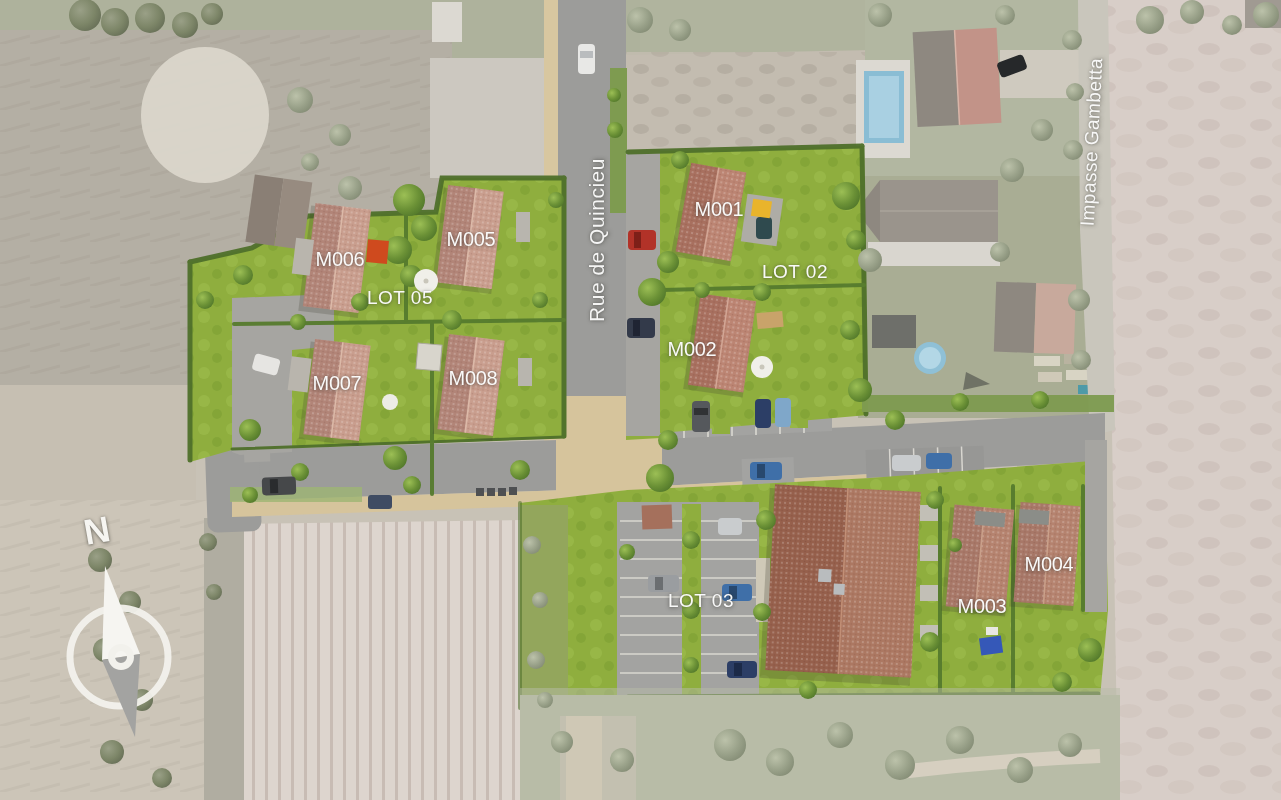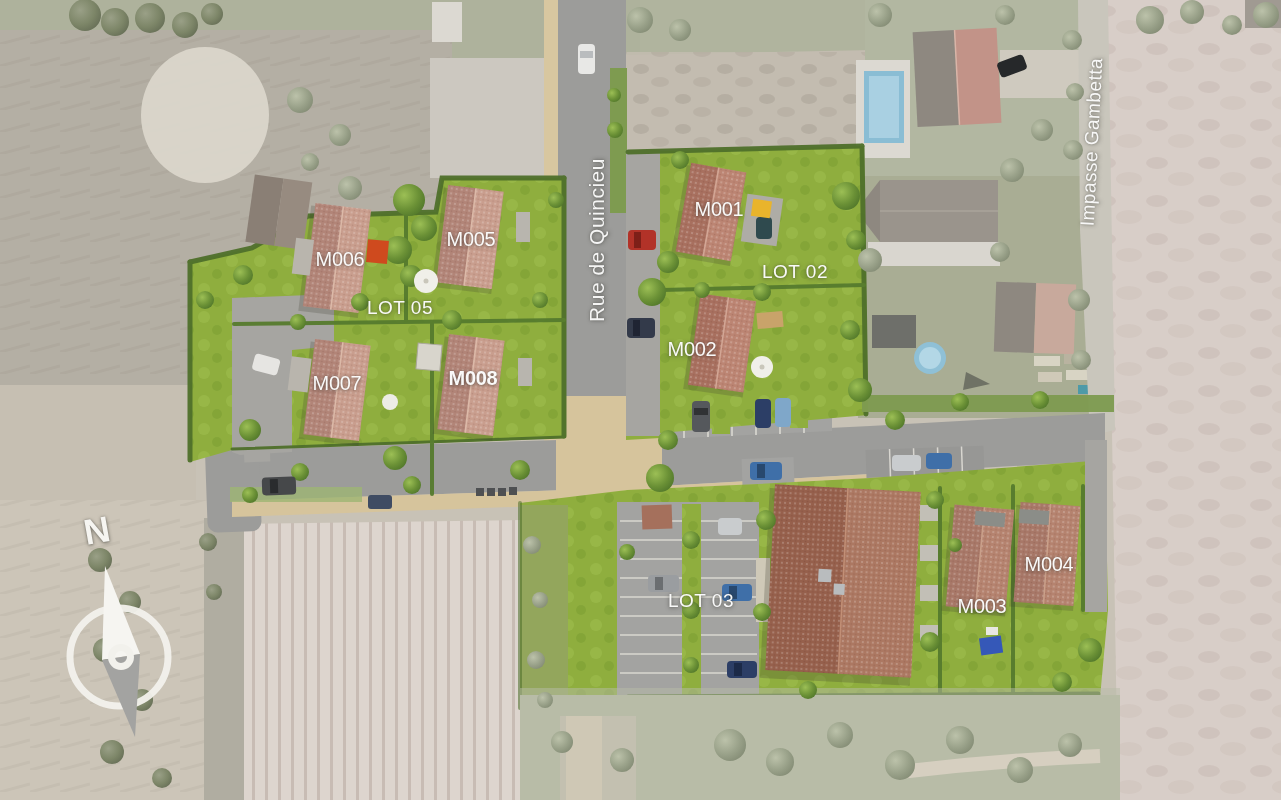--- a/index.html
+++ b/index.html
@@ -541,21 +541,21 @@
 
 <div class="map-label street" style="left:1092px;top:142px;transform:translate(-50%,-50%) rotate(-87deg);font-size:19px;">Impasse Gambetta</div>
 
 <div class="map-label bldg" style="left:719px;top:209px;">M001</div>
 <div class="map-label bldg" style="left:692px;top:349px;text-align:right;">M002</div>
 <div class="map-label bldg" style="left:982px;top:566px;margin-top:40px;">M003</div>
 <div class="map-label bldg" style="left:1049px;top:564px;">M004</div>
 <div class="map-label bldg" style="left:471px;top:239px;">M005</div>
 <div class="map-label bldg" style="left:340px;top:259px;">M006</div>
 <div class="map-label bldg" style="left:337px;top:383px;">M007</div>
-<div class="map-label bldg" style="left:473px;top:378px;font-weight:bold;">M008</div>
+<div class="map-label bldg" style="left:473px;top:378px;">M008</div>
 
 <div class="map-label lot" style="left:795px;top:272px;">LOT 02</div>
-<div class="map-label lot" style="left:400px;top:308px;">LOT 05</div>
+<div class="map-label lot" style="left:400px;top:298px;">LOT 05</div>
 <div class="map-label lot" style="left:701px;top:601px;">LOT 03</div>
 
 <div class="map-label north" style="left:97px;top:531px;transform:translate(-50%,-50%) rotate(-10deg);">N</div>
 
 </div>
 
 </body></html>

